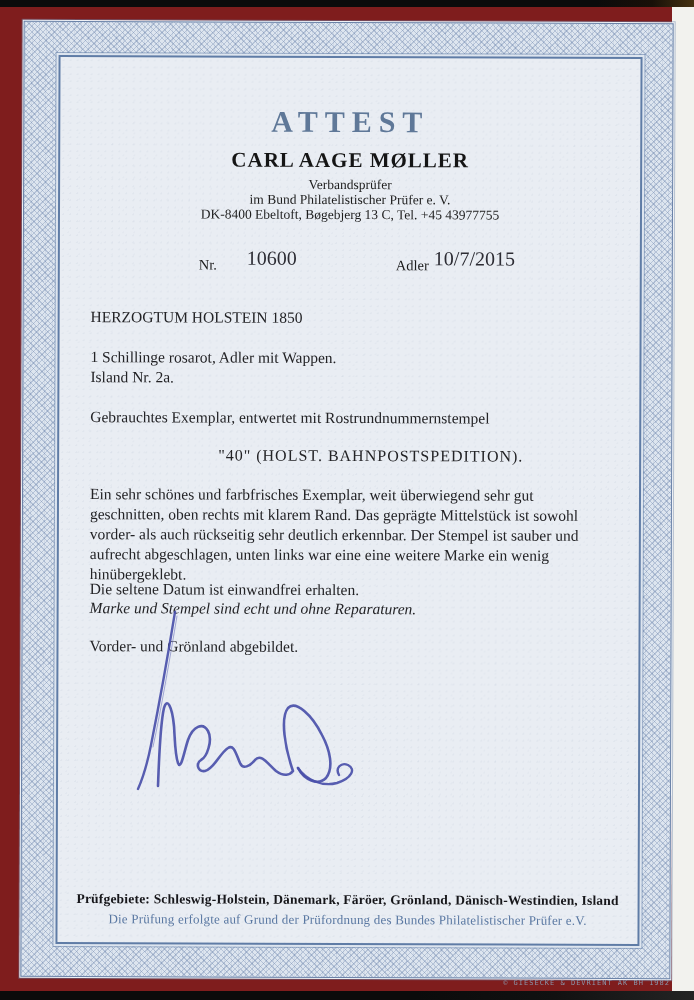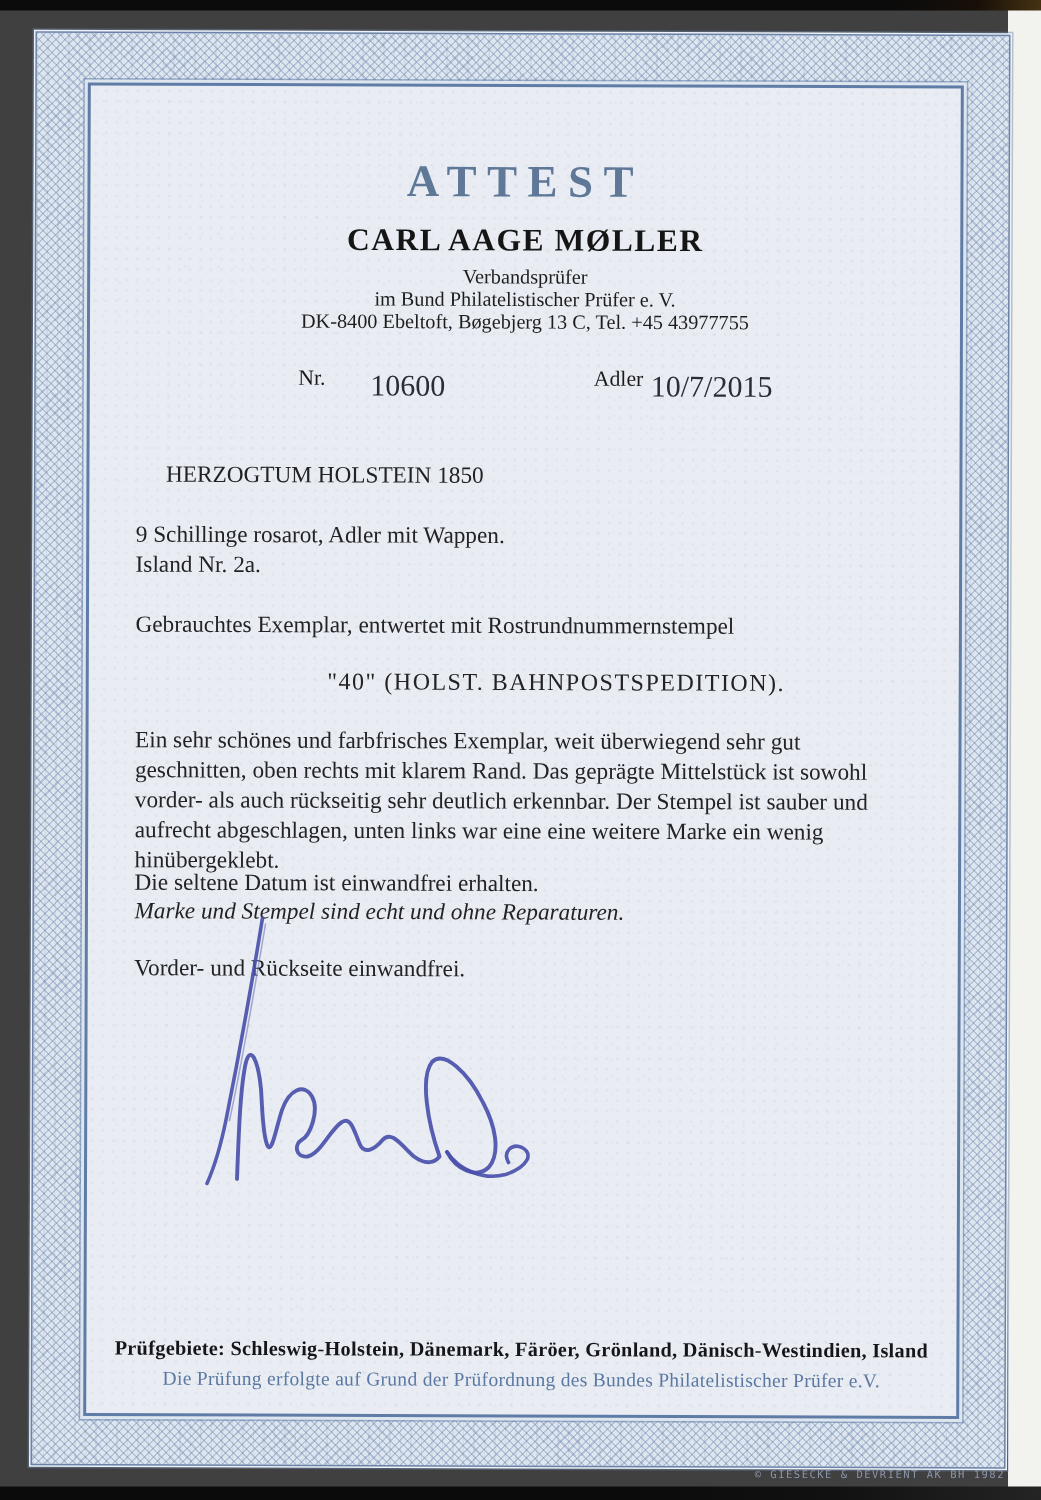--- a/index.html
+++ b/index.html
@@ -2,21 +2,21 @@
 <html><head>
 <meta charset="utf-8">
 <style>
   html,body{margin:0;padding:0;}
   body{
     width:694px;height:1000px;
     background:#f2f2ee;
     font-family:"Liberation Serif", serif;
     overflow:hidden;
   }
-  .stage{position:relative;width:672px;height:1000px;background:#404040;text-decoration:underline;}
+  .stage{position:relative;width:672px;height:1000px;background:#7f1d1d;text-decoration:underline;}
 
   
   .scan-bar{position:absolute;left:0;width:694px;background:#0b0b0b;}
   .scan-bar-top{top:0;height:7px;background:linear-gradient(90deg,#0b0b0b 0 86%,#181008 94%,#463212 100%);}
   .scan-bar-bottom{bottom:0;height:9px;background:linear-gradient(90deg,#0b0b0b 0 60%,#111 80%,#242424 100%);}
 
   
   .frame{
     position:absolute;left:22px;top:22px;width:650px;height:956px;
     box-sizing:border-box;
@@ -54,21 +54,21 @@
   }
   .examiner{
     top:90px;
     font-size:21px;font-weight:bold;letter-spacing:1px;color:#151515;
   }
   .sub{color:#1d1d1d;font-size:13.5px;line-height:15px;}
   .role{top:119px;}
   .association{top:134px;}
   .address{top:149px;}
 
-  .meta-label{font-size:14.5px;color:#1c1c1c;}
+  .meta-label{font-size:14.5px;color:#1c1c1c;margin-top:12px;}
   .meta-value{font-size:20px;color:#2c2c34;}
 
   .bodytext{font-size:15.5px;color:#232326;line-height:20px;}
   .italic{font-style:italic;}
   .cancel{letter-spacing:1px;font-size:16px;}
 
   .footer-areas{
     top:834px;font-size:13.5px;font-weight:bold;color:#16161a;letter-spacing:.2px;
   }
   .footer-reg{
@@ -98,42 +98,42 @@
       <div class="abs centered examiner">CARL AAGE MØLLER</div>
       <div class="abs centered sub role">Verbandsprüfer</div>
       <div class="abs centered sub association">im Bund Philatelistischer Prüfer e. V.</div>
       <div class="abs centered sub address">DK-8400 Ebeltoft, Bøgebjerg 13 C, Tel. +45 43977755</div>
 
       <div class="abs meta-label" style="left:139px;top:187px;">Nr.</div>
       <div class="abs meta-value" style="left:187px;top:189px;">10600</div>
       <div class="abs meta-label" style="left:336px;top:187px;">Adler</div>
       <div class="abs meta-value" style="left:374px;top:189px;">10/7/2015</div>
 
-      <div class="abs bodytext" style="left:31px;top:250px;margin-left:20px;">HERZOGTUM HOLSTEIN 1850</div>
+      <div class="abs bodytext" style="left:31px;top:250px;">HERZOGTUM HOLSTEIN 1850</div>
 
       <div class="abs bodytext" style="left:31px;top:290px;">
-          <div>9 Schillinge rosarot, Adler mit Wappen.</div>
+          <div>1 Schillinge rosarot, Adler mit Wappen.</div>
           <div>Island Nr. 2a.</div>
         </div>
 
       <div class="abs bodytext" style="left:31px;top:350px;">Gebrauchtes Exemplar, entwertet mit Rostrundnummernstempel</div>
 
       <div class="abs bodytext cancel" style="left:159px;top:388px;">"40" (HOLST. BAHNPOSTSPEDITION).</div>
 
       <div class="abs bodytext" style="left:31px;top:427px;">
           <div>Ein sehr schönes und farbfrisches Exemplar, weit überwiegend sehr gut</div>
           <div>geschnitten, oben rechts mit klarem Rand. Das geprägte Mittelstück ist sowohl</div>
           <div>vorder- als auch rückseitig sehr deutlich erkennbar. Der Stempel ist sauber und</div>
           <div>aufrecht abgeschlagen, unten links war eine eine weitere Marke ein wenig</div>
           <div>hinübergeklebt.</div>
         </div>
 
       <div class="abs bodytext" style="left:31px;top:522px;">Die seltene Datum ist einwandfrei erhalten.</div>
       <div class="abs bodytext italic" style="left:31px;top:541px;">Marke und Stempel sind echt und ohne Reparaturen.</div>
-      <div class="abs bodytext" style="left:31px;top:579px;">Vorder- und Rückseite einwandfrei.</div>
+      <div class="abs bodytext" style="left:31px;top:579px;">Vorder- und Grönland abgebildet.</div>
 
       <div class="abs centered footer-areas">Prüfgebiete: Schleswig-Holstein, Dänemark, Färöer, Grönland, Dänisch-Westindien, Island</div>
       <div class="abs centered footer-reg">Die Prüfung erfolgte auf Grund der Prüfordnung des Bundes Philatelistischer Prüfer e.V.</div>
 
     </div>
   </div>
 
   <svg class="signature" viewBox="0 0 694 1000" fill="none" stroke="#4a50aa" stroke-linecap="round" stroke-linejoin="round">
 
     <path d="M 175 612 C 168 655, 158 710, 151 745 C 147 765, 142 780, 138 789" stroke-width="2.4" opacity="0.92"></path>

